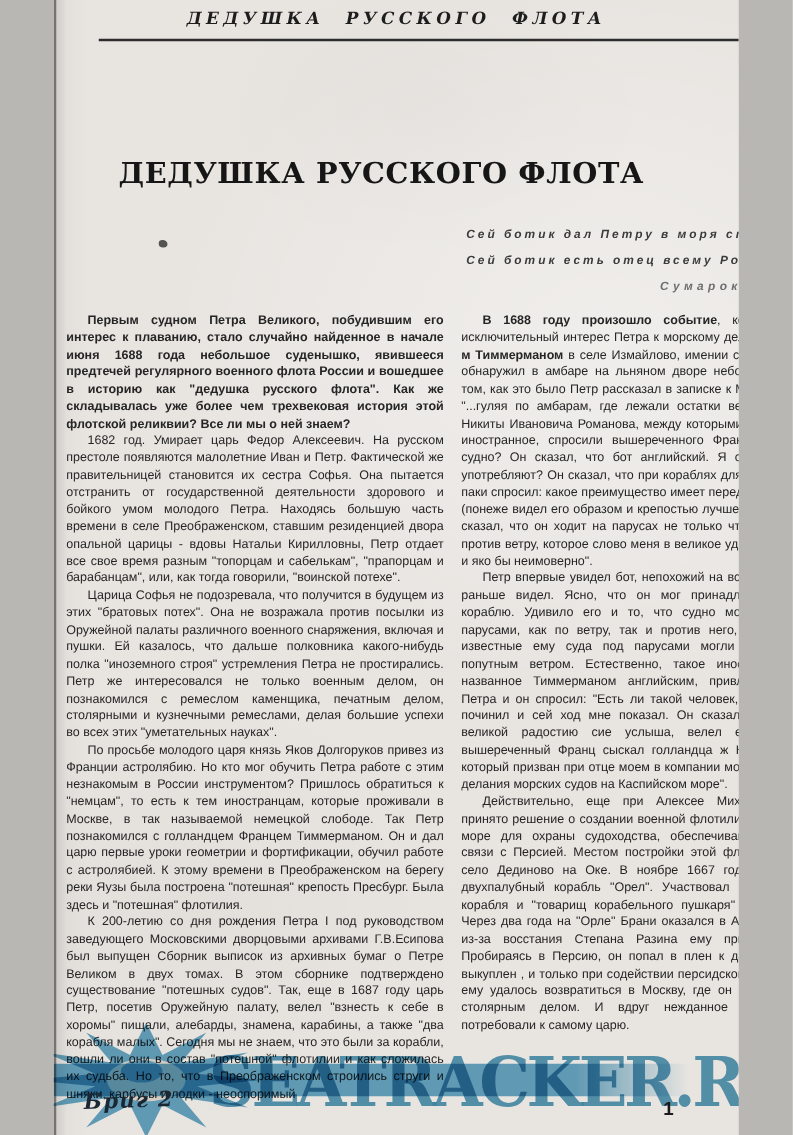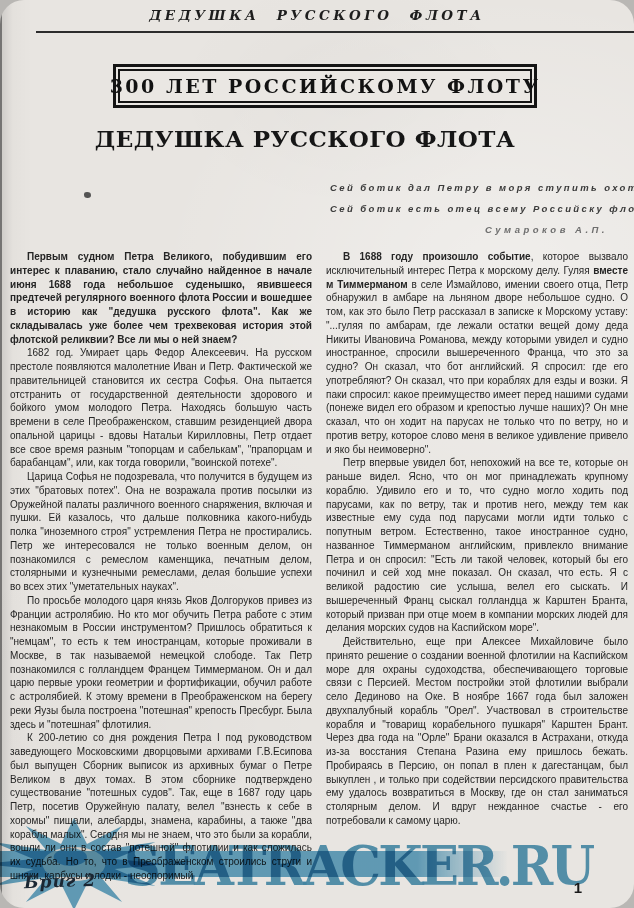--- a/index.html
+++ b/index.html
@@ -1,27 +1,26 @@
 <!DOCTYPE html>
 <html lang="ru"><head>
 <meta charset="utf-8">
 <style>
   html,body{margin:0;padding:0;background:#b9b7b4;}
   .page{
-    position:relative; width:634px; height:908px; margin:0 auto;
+    position:relative; width:548px; height:908px; margin:0 auto;
     background:
       radial-gradient(ellipse 400px 300px at 20% 80%, rgba(0,0,0,0.025), transparent 60%),
       radial-gradient(ellipse 500px 400px at 80% 30%, rgba(255,255,255,0.35), transparent 70%),
       radial-gradient(ellipse 300px 200px at 55% 10%, rgba(0,0,0,0.02), transparent 60%),
       linear-gradient(to right, rgba(0,0,0,0.12), rgba(0,0,0,0.02) 2%, transparent 5%),
       #e8e5e1;
     overflow:hidden;
     font-family:"Liberation Sans", sans-serif;
     color:#242424;
-    border-radius:24px;
   }
   .scan-edge{position:absolute;left:0;top:0;bottom:0;width:2px;background:rgba(45,45,45,.55);}
   .running-head{
     position:absolute; top:7px; left:0; width:100%; text-align:center;
     font-family:"DejaVu Serif", serif; font-style:italic; font-weight:bold;
     font-size:13.5px; letter-spacing:3.5px; word-spacing:9px; color:#1d1d1d;
   }
   .head-rule{position:absolute; top:31px; left:36px; right:0; height:2px; background:#2c2c2c;}
   .banner-box{
     position:absolute; left:113px; top:64px; width:418px; height:38px;
@@ -91,25 +90,20 @@
 </style>
 </head>
 <body>
 
 <div class="page">
   <div class="scan-edge"></div>
 
   <div class="running-head">ДЕДУШКА РУССКОГО ФЛОТА</div>
   <div class="head-rule"></div>
 
-  <div class="banner-box">
-    <div class="banner-inner">
-      <span class="banner-title">300 ЛЕТ РОССИЙСКОМУ ФЛОТУ</span>
-    </div>
-  </div>
 
   <div class="article-title">ДЕДУШКА РУССКОГО ФЛОТА</div>
 
   <div class="epigraph">
     <span>Сей ботик дал Петру в моря ступить охоту.</span><br>
     <span>Сей ботик есть отец всему Российску флоту</span>
     <span class="attr">Сумароков А.П.</span>
   </div>
 
   <span class="ink-speck"></span>

